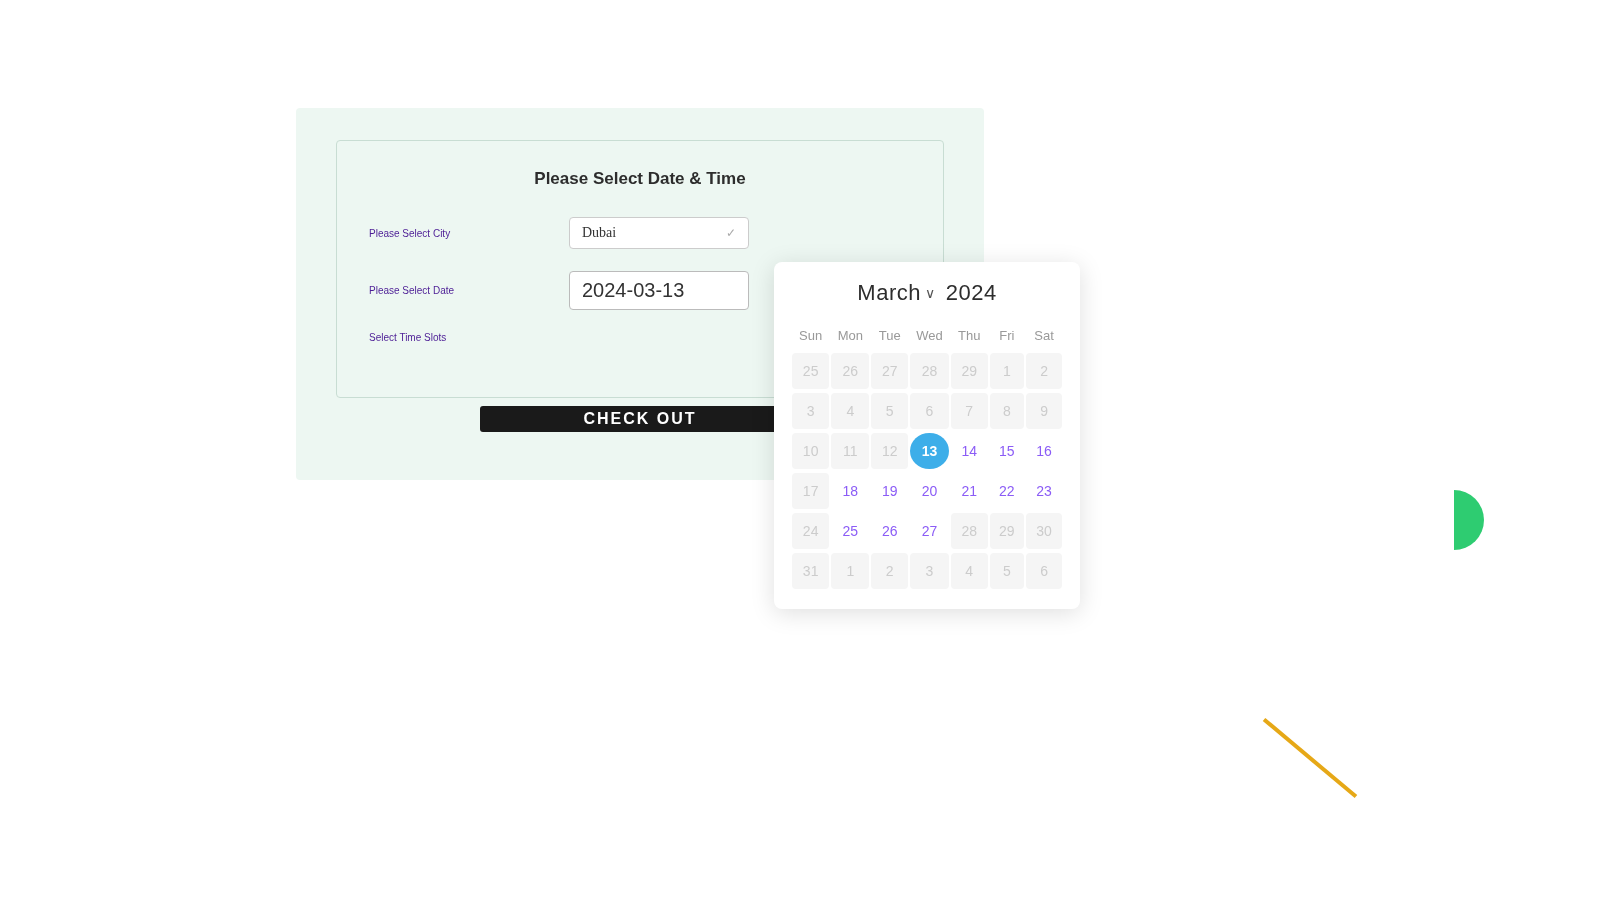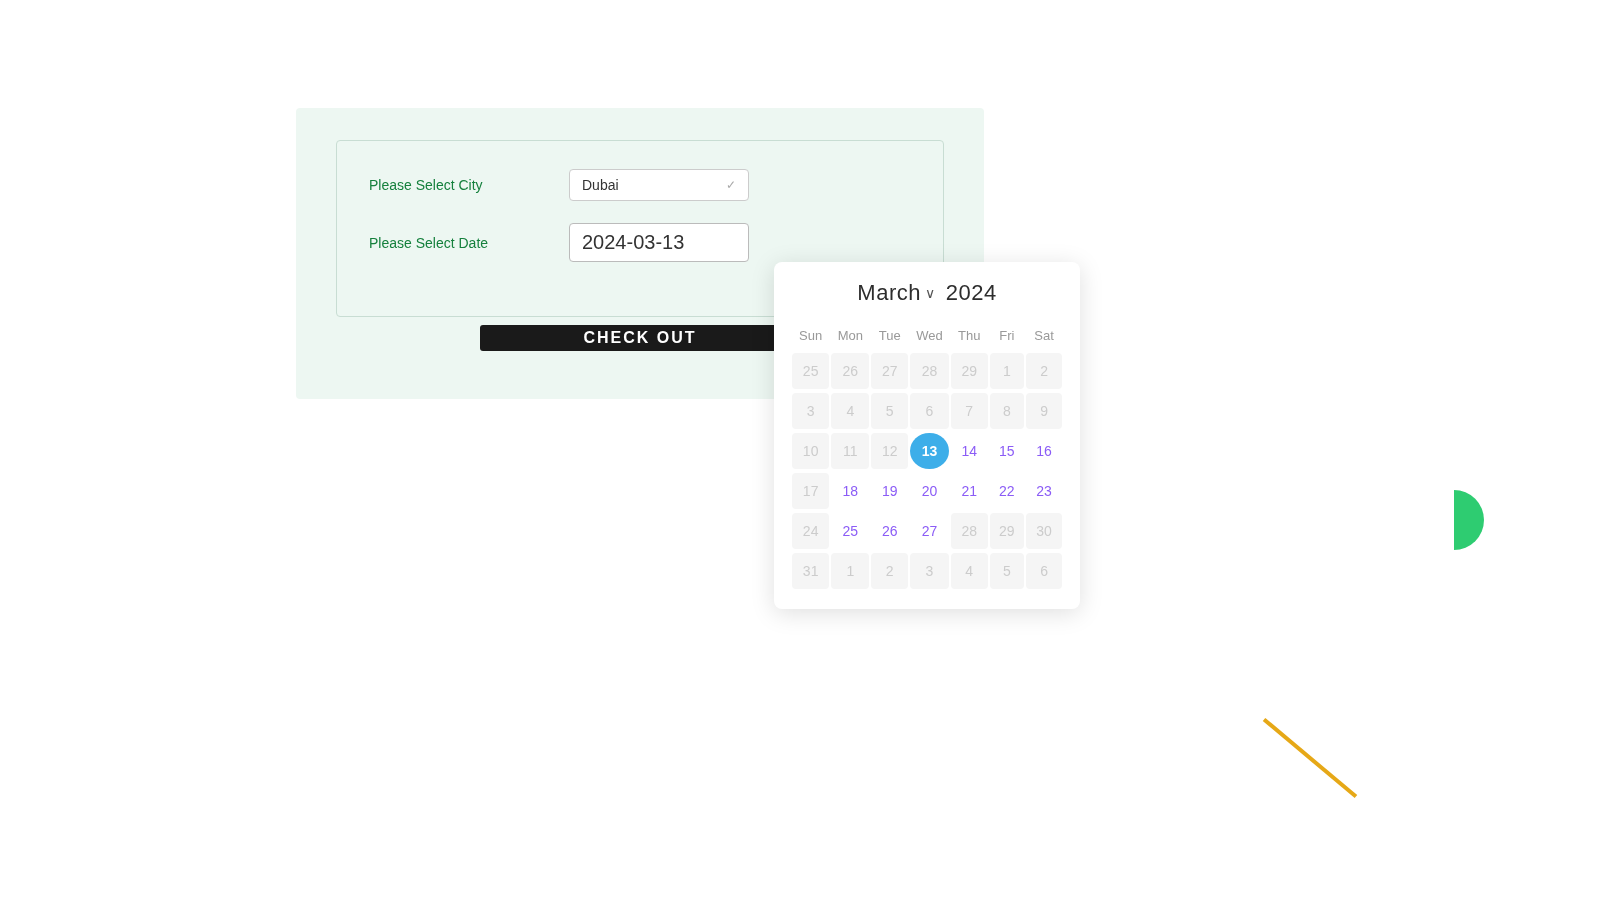--- a/index.html
+++ b/index.html
@@ -64,37 +64,38 @@
     }
 
     .form-row {
       display: flex;
       align-items: center;
       margin-bottom: 22px;
     }
 
     .form-label {
       width: 200px;
-      font-size: 14px;
-      color: #15803d;
+      font-size: 10px;
+      color: #4c1d95;
       flex-shrink: 0;
     }
 
     .city-select {
       width: 180px;
       padding: 7px 12px;
       border: 1.5px solid #ccc;
       border-radius: 4px;
       background: #fff;
       font-size: 14px;
       color: #333;
       display: flex;
       align-items: center;
       justify-content: space-between;
       cursor: pointer;
+      font-family: Liberation Serif, serif;
     }
 
     .city-select-arrow {
       color: #aaa;
       font-size: 12px;
       margin-left: 8px;
     }
 
     .date-input {
       width: 180px;
@@ -205,34 +206,38 @@
       color: #fff;
       border-radius: 50%;
       font-weight: 600;
     }
   </style>
 </head>
 <body>
 
 <div class="main-card">
   <div class="main-card-inner">
+    <div class="card-title">Please Select Date &amp; Time</div>
 
     <div class="form-row">
       <div class="form-label">Please Select City</div>
       <div class="city-select">
         <span>Dubai</span>
         <span class="city-select-arrow">✓</span>
       </div>
     </div>
 
     <div class="form-row">
       <div class="form-label">Please Select Date</div>
       <input class="date-input" type="text" value="2024-03-13" style="">
     </div>
 
+    <div class="form-row">
+      <div class="form-label">Select Time Slots</div>
+    </div>
   </div>
 
   <div class="checkout-btn-wrapper">
     <button class="checkout-btn">CHECK OUT</button>
   </div>
 </div>
 
 <div class="calendar-popup">
   <div class="cal-header">
     <span class="cal-month">March</span>

